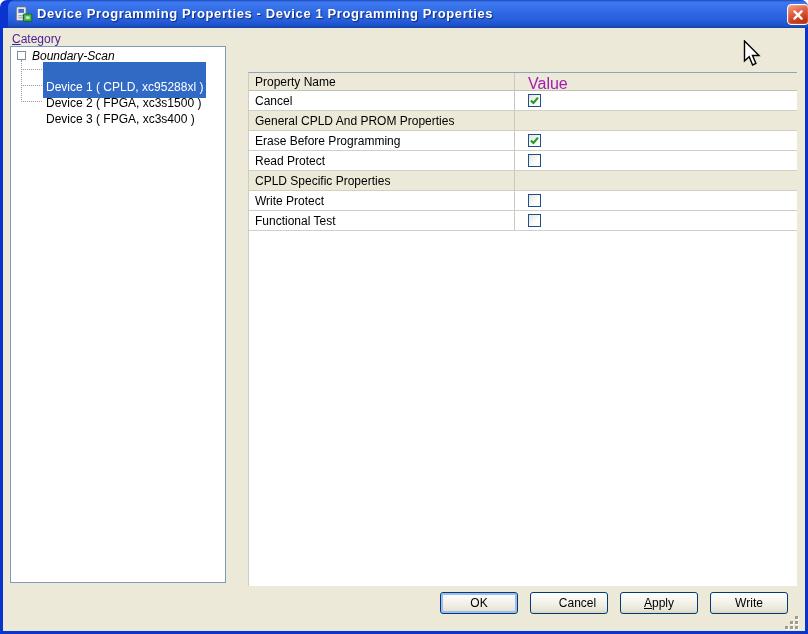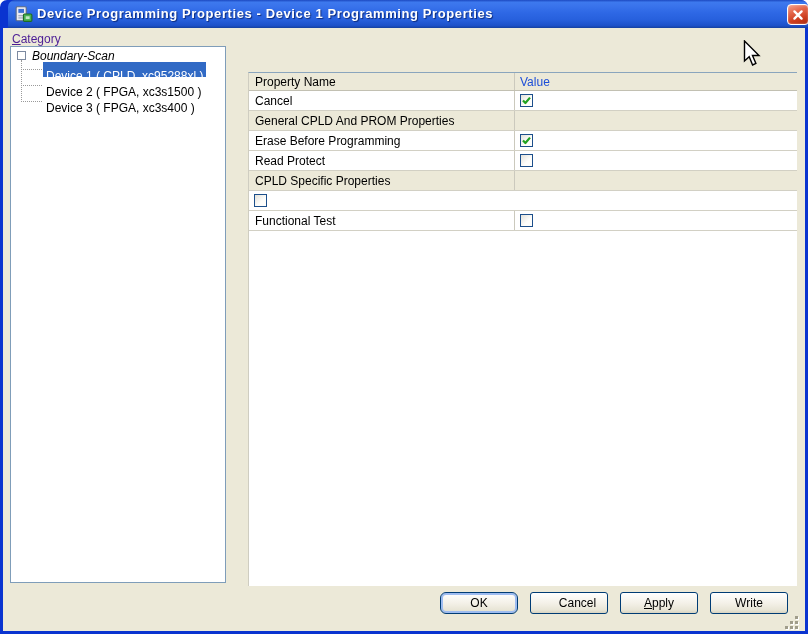--- a/index.html
+++ b/index.html
@@ -58,57 +58,57 @@
   .tree-stub{
     position:absolute;left:10px;width:21px;height:1px;
     border-top:1px dotted #9a9a9a;
   }
   .tree-root-label{
     position:absolute;left:19px;top:1px;font-size:12px;
     padding:1px 2px;white-space:nowrap;color:#000;font-style:italic;
   }
   .tree-item{
     position:absolute;left:32px;height:15px;font-size:12px;
-    padding:7px 3px;white-space:nowrap;color:#000;
+    padding:18px 3px;white-space:nowrap;color:#000;
   }
   .tree-item.selected{background:#316ac5;color:#ffffff;}
   
   .rpanel{
     position:absolute;left:245px;top:44px;width:549px;height:514px;
     background:#ffffff;
     border-top:1px solid #8aa5bd;border-left:1px solid #cfcdc1;
   }
   .trow{display:flex;height:20px;border-bottom:1px solid #d2d0c4;background:#fff;}
   .trow.thead{height:18px;background:#ece9d8;border-bottom:1px solid #c2c0b2;}
   .trow.section{background:#ece9d8;gap:12px;}
   .cname{
     width:266px;border-right:1px solid #cbc9bd;
     padding:3px 0 0 6px;font-size:12px;color:#000;white-space:nowrap;overflow:hidden;
   }
   .thead .cname{padding-top:2px;}
-  .cval{flex:1;padding:3px 0 0 5px;font-size:12px;color:#1d4ed8;}
+  .cval{flex:1;padding:3px 0 0 5px;font-size:16px;color:#a21caf;margin-left:8px;}
   .thead .cval{padding-top:2px;}
   .checkbox{
     width:13px;height:13px;margin-top:0px;
     border:1px solid #1c4f8b;
     background:linear-gradient(135deg,#e3e1da 0%,#fdfdfb 60%);
     display:flex;align-items:center;justify-content:center;
   }
   .checkbox .check-icon{display:none;}
   .checkbox.on .check-icon{display:block;}
   
   .btn{
     position:absolute;top:564px;width:78px;height:22px;
     border:1px solid #003c74;border-radius:3px;
     background:linear-gradient(180deg,#ffffff 0%,#f4f1e8 50%,#e8e5d6 85%,#d8d4c2 100%);
     font-size:12px;color:#000;text-align:center;line-height:19px;
     font-family:"Liberation Sans",sans-serif;
   }
   .btn.default{box-shadow:inset 0 0 0 2px #9ebcf0;}
-  #btn-ok{left:437px;border-radius:6px;} #btn-cancel{left:527px;padding-left:23px;} #btn-apply{left:617px;} #btn-help{left:707px;}
+  #btn-ok{left:437px;} #btn-cancel{left:527px;padding-left:23px;} #btn-apply{left:617px;} #btn-help{left:707px;}
   
   .grip{position:absolute;left:782px;top:588px;width:15px;height:15px;}
   .cursor{position:absolute;left:740px;top:12px;pointer-events:none;z-index:50;}
 </style>
 </head>
 <body>
 
 <div id="win">
 
   <div class="titlebar">
@@ -186,20 +186,21 @@
           </span>
           </div>
       </div>
 
       <div class="trow section">
         <div class="cname">CPLD Specific Properties</div>
         <div class="cval"></div>
       </div>
 
       <div class="trow">
+        <div class="cname">Write Protect</div>
         <div class="cval">
             <span class="checkbox">
           </span>
           </div>
       </div>
 
       <div class="trow">
         <div class="cname">Functional Test</div>
         <div class="cval">
             <span class="checkbox">

